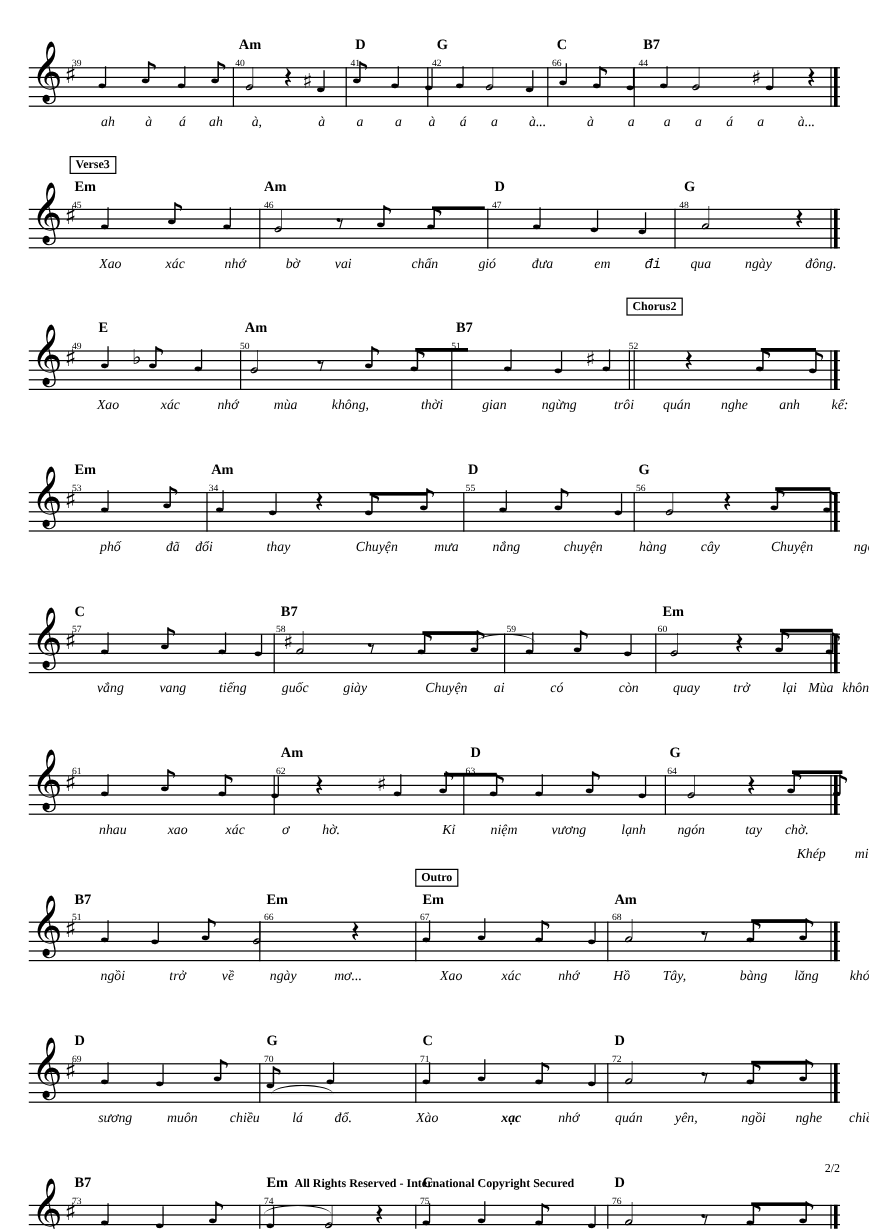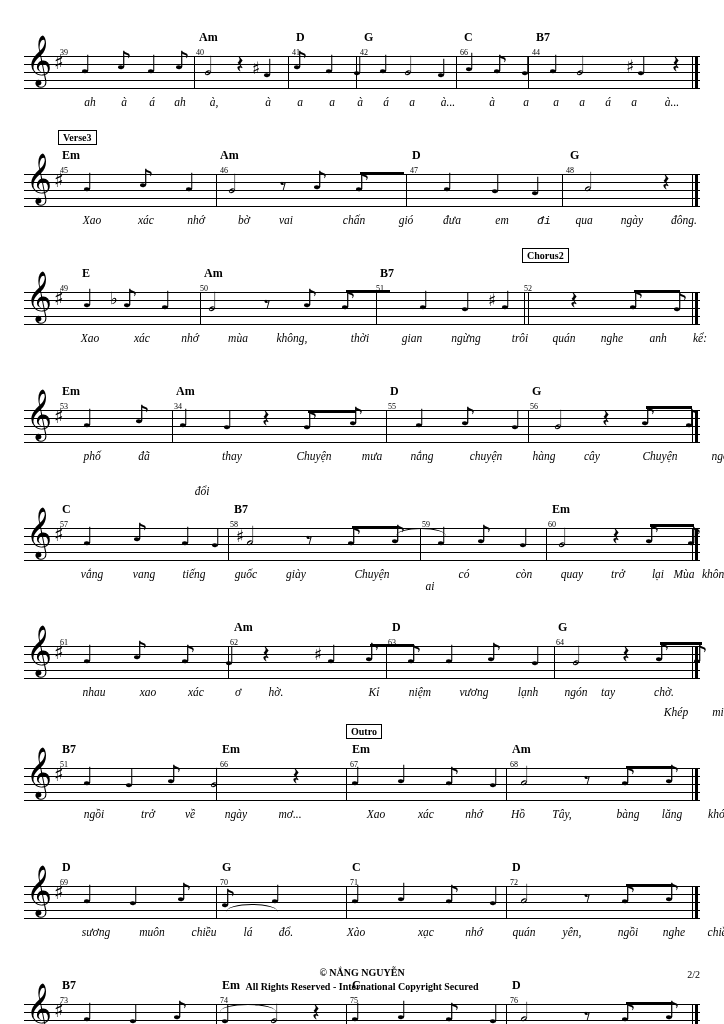--- a/index.html
+++ b/index.html
@@ -423,21 +423,21 @@
     <div class="barline" style="left:148px;"></div>
     <div class="barline" style="left:362px;"></div>
     <div class="barline" style="left:504px;"></div>
     <div class="endbar" style="left:668px;">
         <i class="thin"></i>
         <i class="thick"></i>
       </div>
 
     <div class="lyric" style="left:68px;">phố</div>
     <div class="lyric" style="left:120px;">đã</div>
-    <div class="lyric" style="left:178px;margin-top:35px;">đổi</div>
+    <div class="lyric" style="left:146px;">đổi</div>
     <div class="lyric" style="left:208px;">thay</div>
     <div class="lyric" style="left:290px;">Chuyện</div>
     <div class="lyric" style="left:348px;">mưa</div>
     <div class="lyric" style="left:398px;">nắng</div>
     <div class="lyric" style="left:462px;">chuyện</div>
     <div class="lyric" style="left:520px;">hàng</div>
     <div class="lyric" style="left:568px;">cây</div>
     <div class="lyric" style="left:636px;">Chuyện</div>
     <div class="lyric" style="left:686px;margin-left:10px;">ngõ</div>
   </div>
@@ -489,21 +489,21 @@
         <i class="thin"></i>
         <i class="thick"></i>
       </div>
 
     <div class="lyric" style="left:68px;">vắng</div>
     <div class="lyric" style="left:120px;">vang</div>
     <div class="lyric" style="left:170px;">tiếng</div>
     <div class="lyric" style="left:222px;">guốc</div>
     <div class="lyric" style="left:272px;">giày</div>
     <div class="lyric" style="left:348px;">Chuyện</div>
-    <div class="lyric" style="left:406px;margin-top:12px;">ai</div>
+    <div class="lyric" style="left:392px;">ai</div>
     <div class="lyric" style="left:440px;">có</div>
     <div class="lyric" style="left:500px;">còn</div>
     <div class="lyric" style="left:548px;">quay</div>
     <div class="lyric" style="left:594px;">trở</div>
     <div class="lyric" style="left:634px;">lại</div>
     <div class="lyric" style="left:660px;">Mùa</div>
     <div class="lyric" style="left:692px;">không</div>
   </div>
 
   <div class="system" style="margin-top:22px;">
@@ -556,21 +556,21 @@
     <div class="lyric" style="left:70px;">nhau</div>
     <div class="lyric" style="left:124px;">xao</div>
     <div class="lyric" style="left:172px;">xác</div>
     <div class="lyric" style="left:214px;">ơ</div>
     <div class="lyric" style="left:252px;">hờ.</div>
     <div class="lyric" style="left:350px;">Kỉ</div>
     <div class="lyric" style="left:396px;">niệm</div>
     <div class="lyric" style="left:450px;">vương</div>
     <div class="lyric" style="left:504px;">lạnh</div>
     <div class="lyric" style="left:552px;">ngón</div>
-    <div class="lyric" style="left:584px;">tay</div>
+    <div class="lyric" style="left:604px;">tay</div>
     <div class="lyric" style="left:640px;">chờ.</div>
     <div class="lyric" style="left:652px; top:86px;">Khép</div>
     <div class="lyric" style="left:694px; top:86px;">mi</div>
   </div>
 
   <div class="system" style="margin-top:26px;">
     <div class="staff">
       <div class="ln"></div>
         <div class="ln"></div>
         <div class="ln"></div>
@@ -674,21 +674,21 @@
         <i class="thin"></i>
         <i class="thick"></i>
       </div>
 
     <div class="lyric" style="left:72px;">sương</div>
     <div class="lyric" style="left:128px;">muôn</div>
     <div class="lyric" style="left:180px;">chiều</div>
     <div class="lyric" style="left:224px;">lá</div>
     <div class="lyric" style="left:262px;">đổ.</div>
     <div class="lyric" style="left:332px;">Xào</div>
-    <div class="lyric" style="left:402px;">xạc</div>
+    <div class="lyric" style="left:402px;font-weight:bold;">xạc</div>
     <div class="lyric" style="left:450px;">nhớ</div>
     <div class="lyric" style="left:500px;">quán</div>
     <div class="lyric" style="left:548px;">yên,</div>
     <div class="lyric" style="left:604px;">ngồi</div>
     <div class="lyric" style="left:650px;">nghe</div>
     <div class="lyric" style="left:696px;">chiều</div>
   </div>
 
   <div class="system" style="margin-top:22px;">
     <div class="staff">
@@ -730,17 +730,16 @@
     <div class="barline" style="left:322px;"></div>
     <div class="barline" style="left:482px;"></div>
     <div class="endbar" style="left:668px;">
         <i class="thin"></i>
         <i class="thick"></i>
       </div>
 
   </div>
 
   <div class="footer">
-    <div>© NẮNG NGUYỄN</div>
     <div>All Rights Reserved - International Copyright Secured</div>
   </div>
   <div class="pageno">2/2</div>
 </div>
 
 </body></html>

